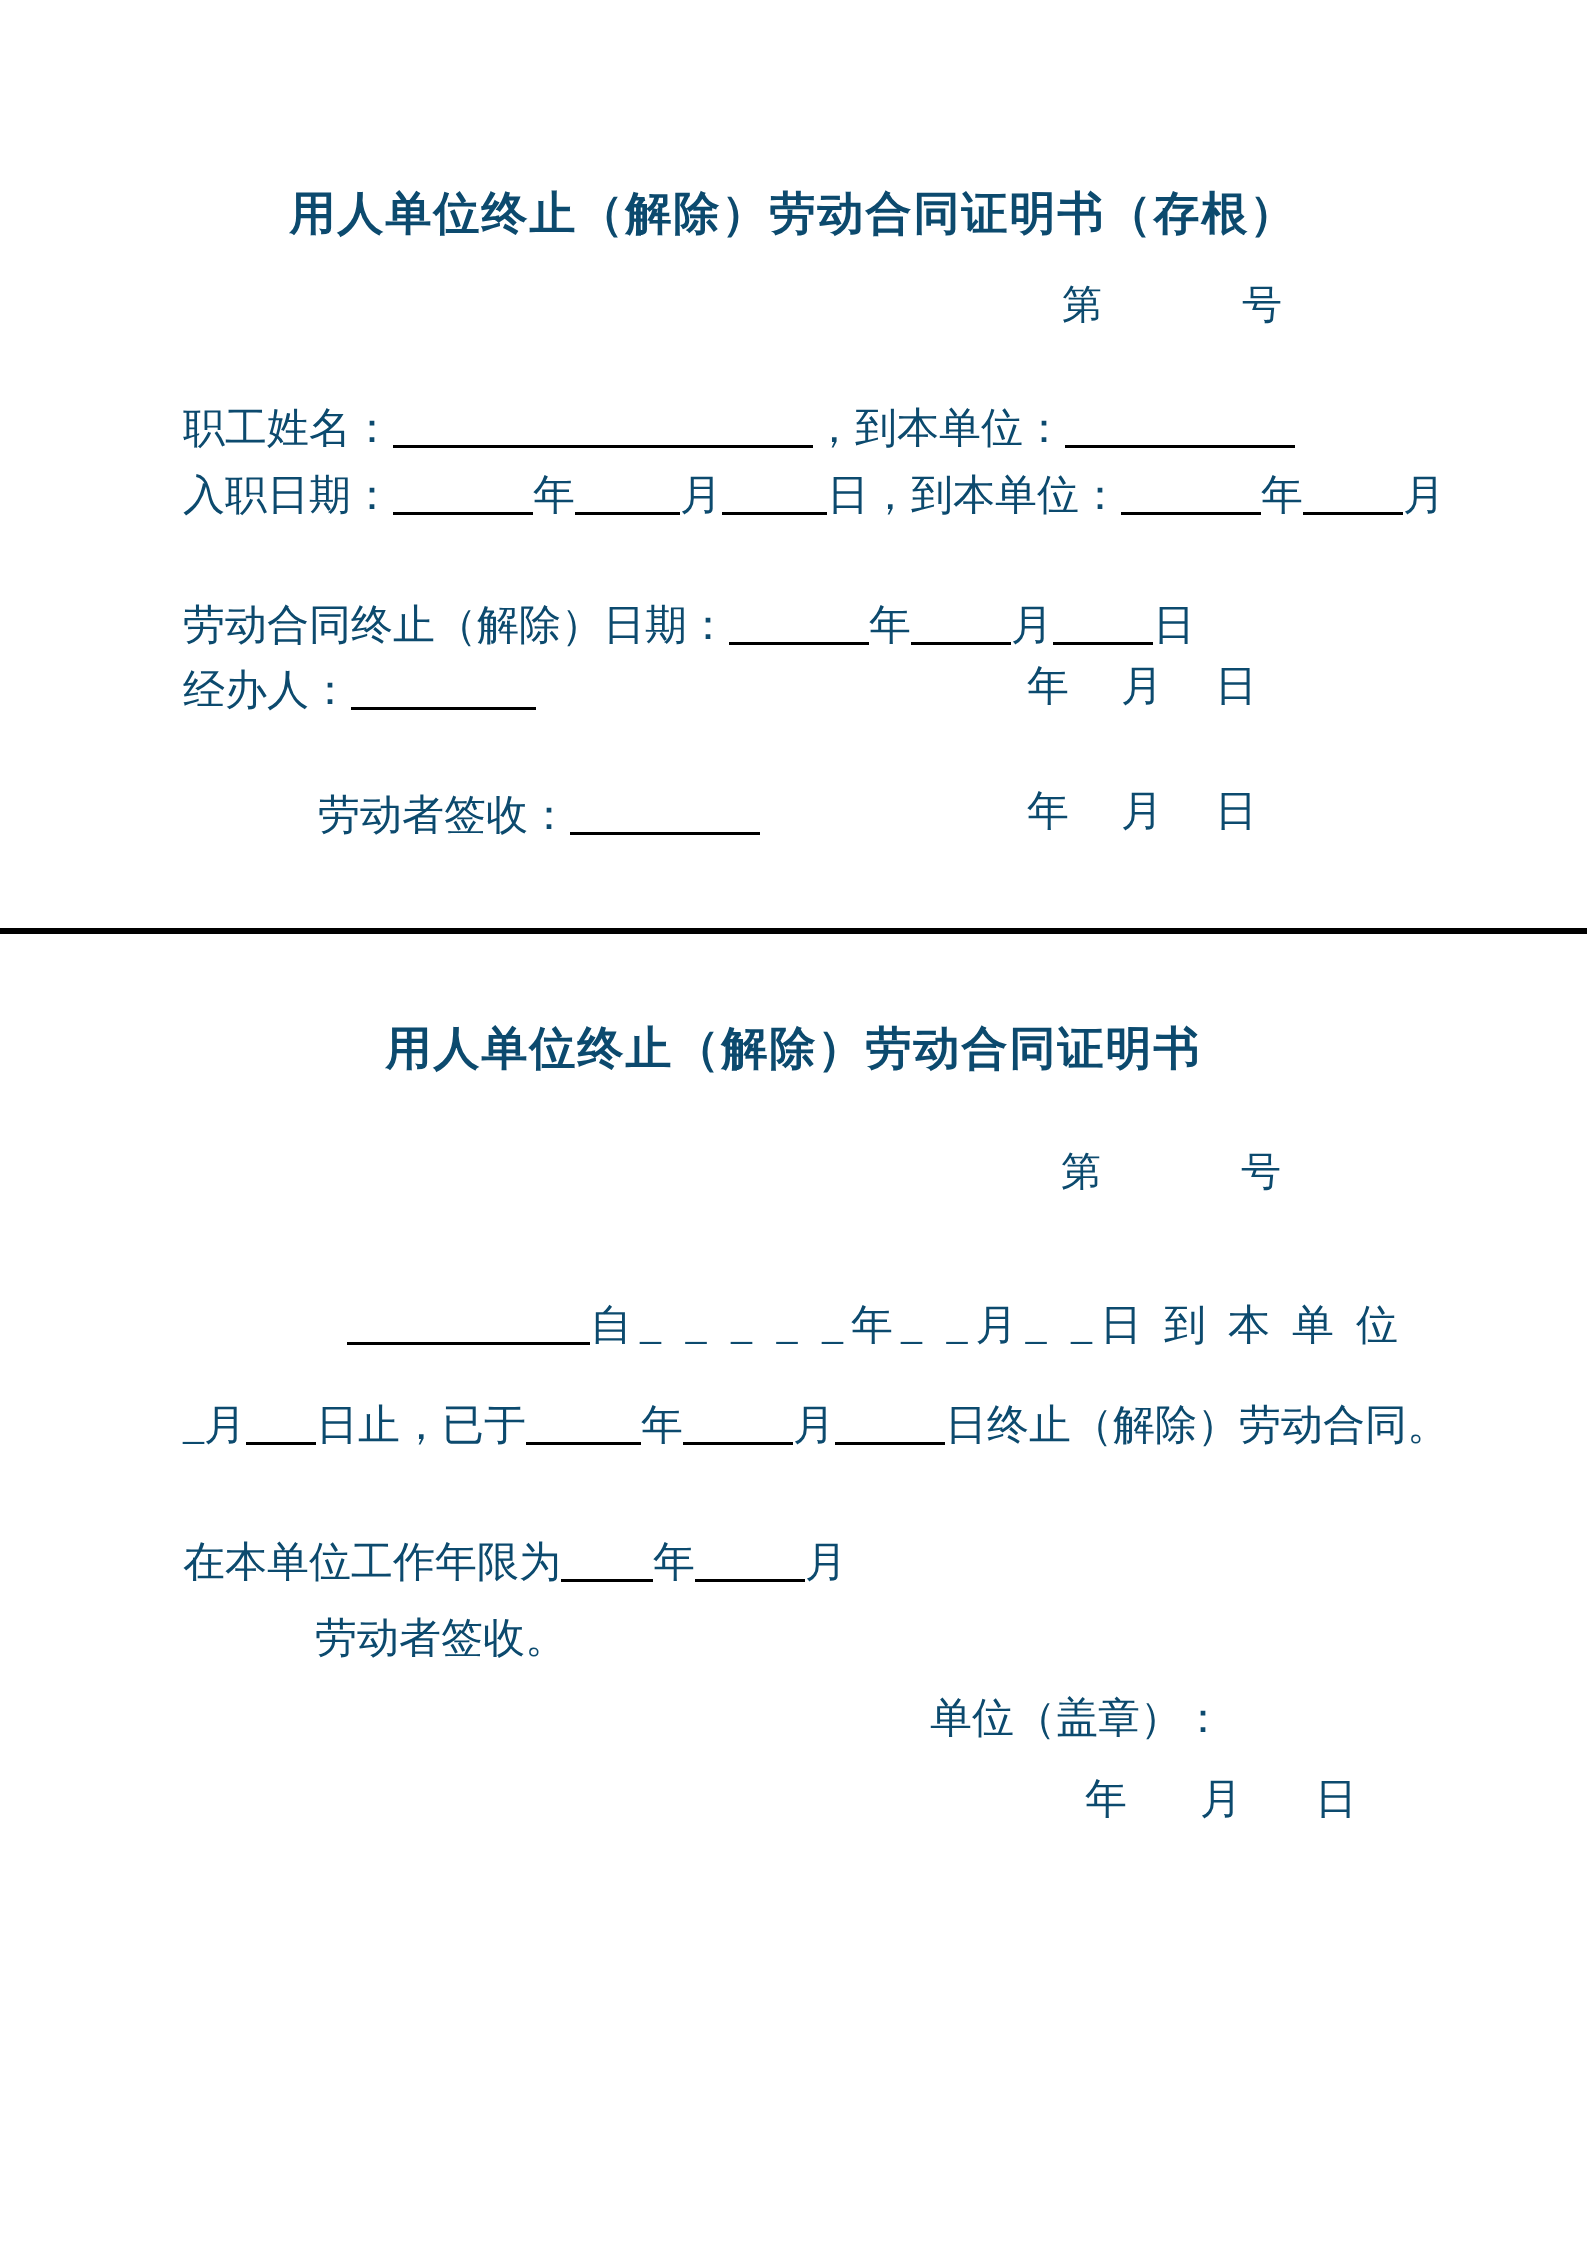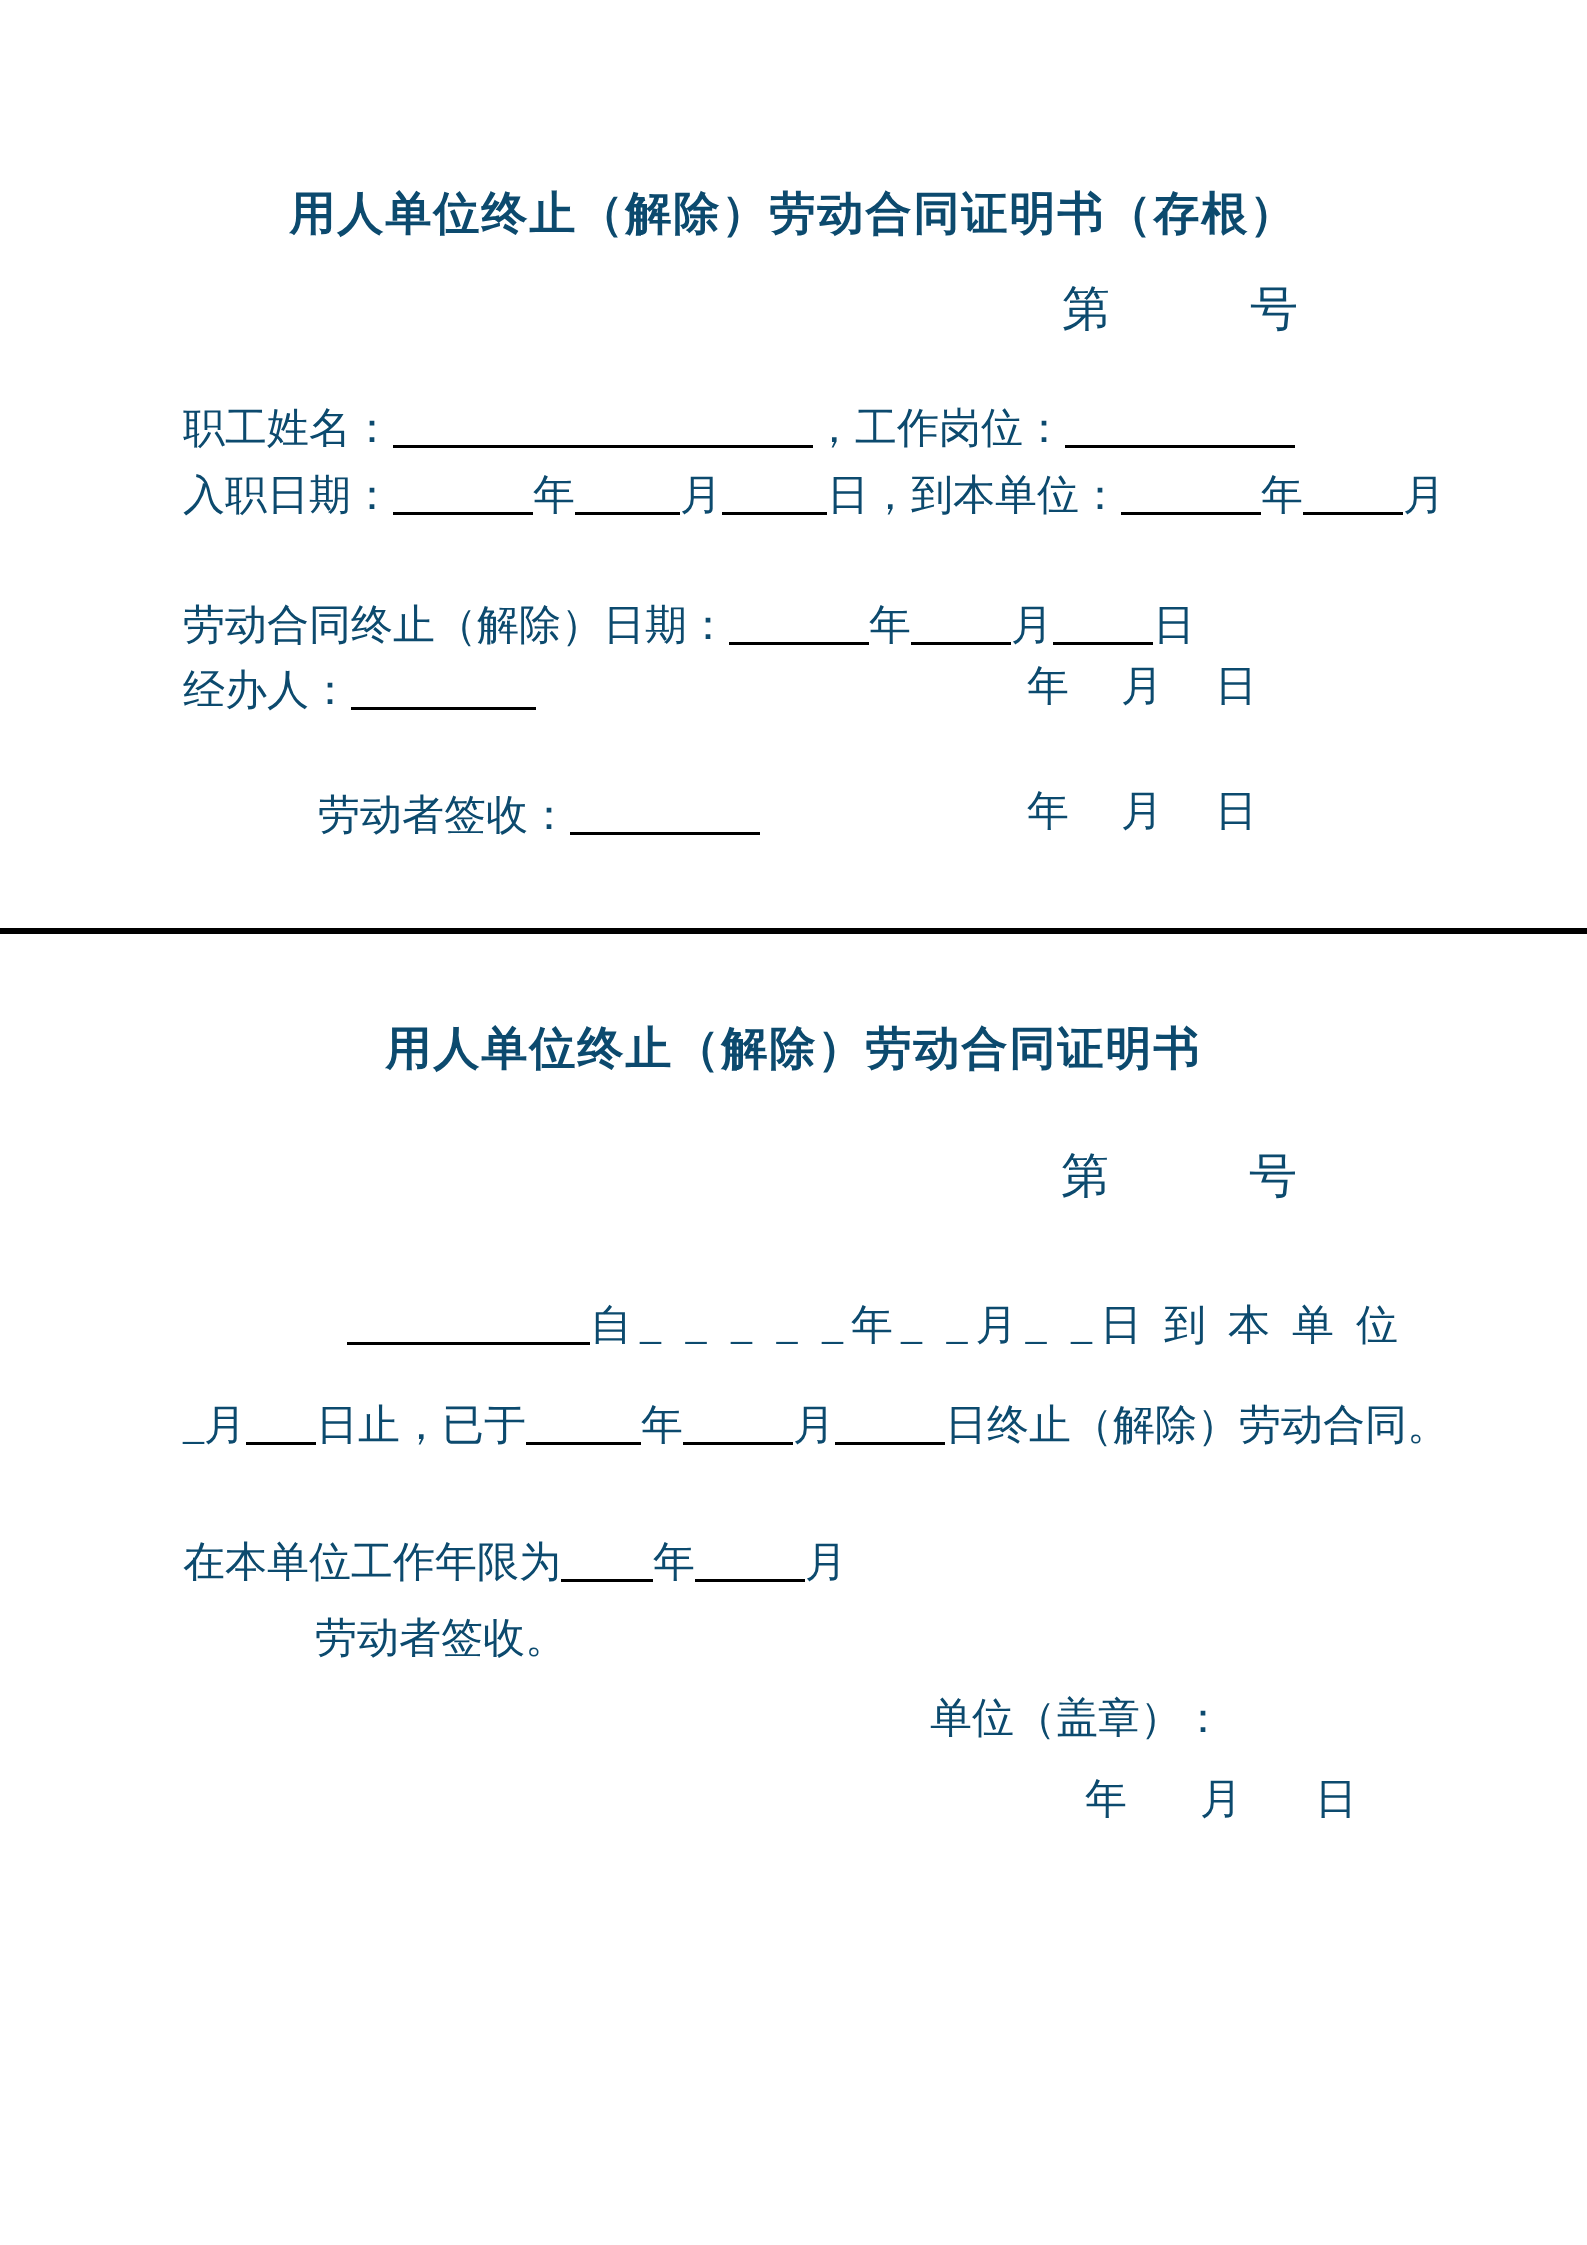--- a/index.html
+++ b/index.html
@@ -15,21 +15,21 @@
   .abs { position: absolute; white-space: nowrap; line-height: 1; }
   .doc-title {
     left: 0; width: 100%;
     text-align: center;
     font-family: "Liberation Sans", sans-serif;
     font-weight: 700;
     font-size: 46px;
     letter-spacing: 2px;
   }
   .serial {
-    font-size: 48px;
+    font-size: 40px;
   }
   .serial .gap { display: inline-block; width: 140px; }
   .frow { font-size: 42px; left: 183px; }
   .bl {
     display: inline-block;
     height: 1em;
     border-bottom: 3px solid #000000;
     vertical-align: -6px;
   }
   .ymd span { margin-right: 52px; }
@@ -50,21 +50,21 @@
 
 <div class="page">
 
   <div class="abs doc-title" style="top:190px">用人单位终止（解除）劳动合同证明书（存根）</div>
 
   <div class="abs serial" style="top:285px; left:1062px">
     <span>第</span><span class="gap"></span><span>号</span>
   </div>
 
   <div class="abs frow" style="top:403px">
-    <span>职工姓名：</span><span class="bl" style="width:420px"></span><span>，工作岗位：</span><span class="bl" style="width:230px"></span>
+    <span>职工姓名：</span><span class="bl" style="width:420px"></span><span>，到本单位：</span><span class="bl" style="width:230px"></span>
   </div>
 
   <div class="abs frow" style="top:470px">
     <span>入职日期：</span><span class="bl" style="width:140px"></span><span>年</span><span class="bl" style="width:105px"></span><span>月</span><span class="bl" style="width:105px"></span><span>日，到本单位：</span><span class="bl" style="width:140px"></span><span>年</span><span class="bl" style="width:100px"></span><span>月</span>
   </div>
 
 
   <div class="abs frow" style="top:665px">
     <span>经办人：</span><span class="bl" style="width:185px"></span>
   </div>

